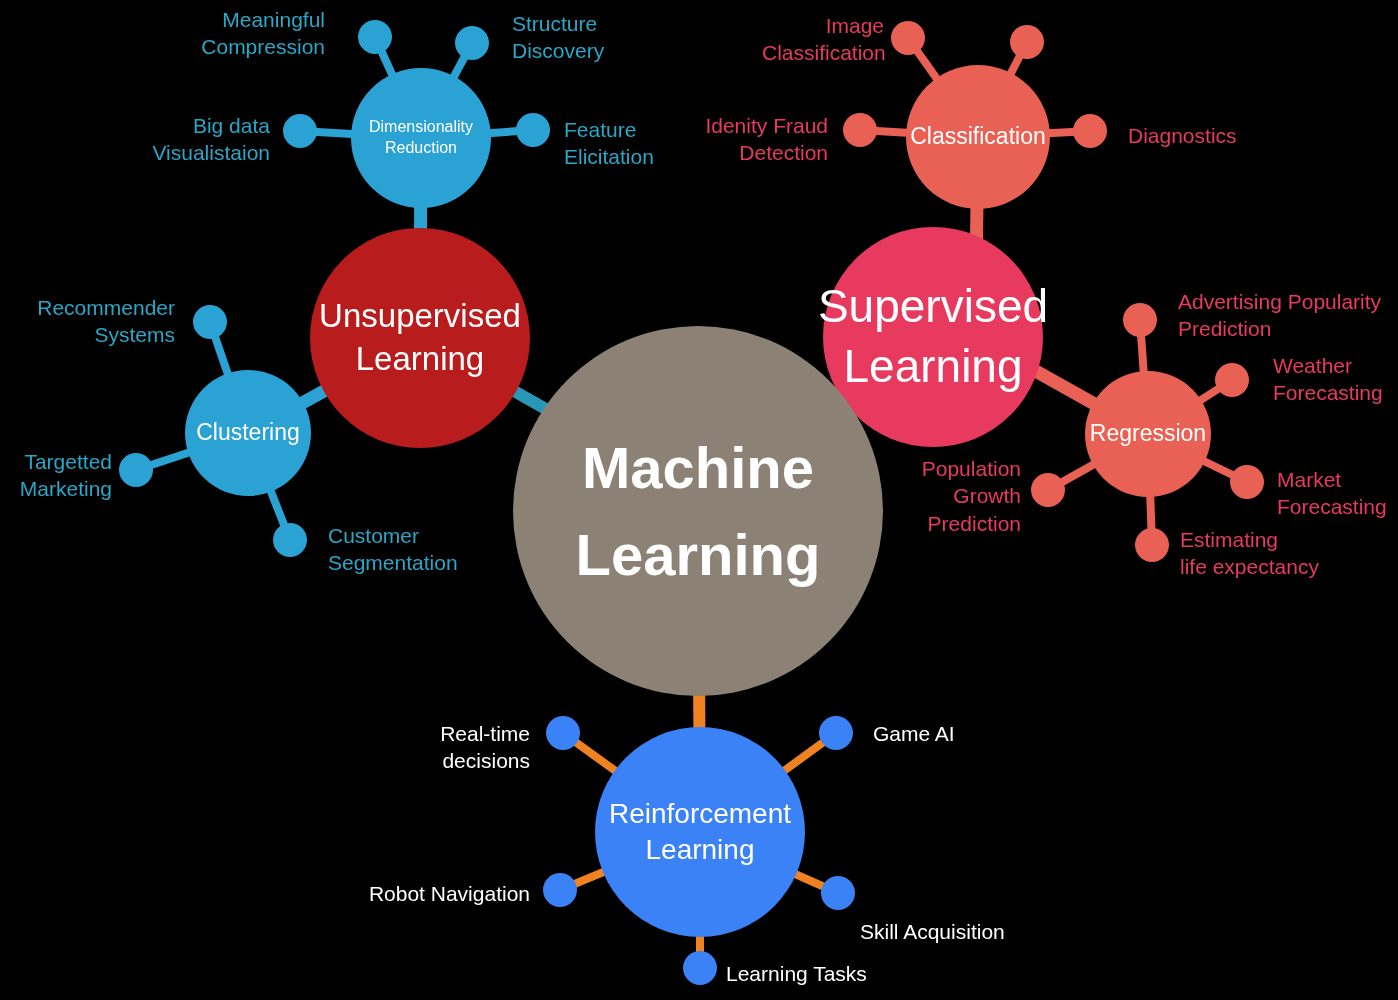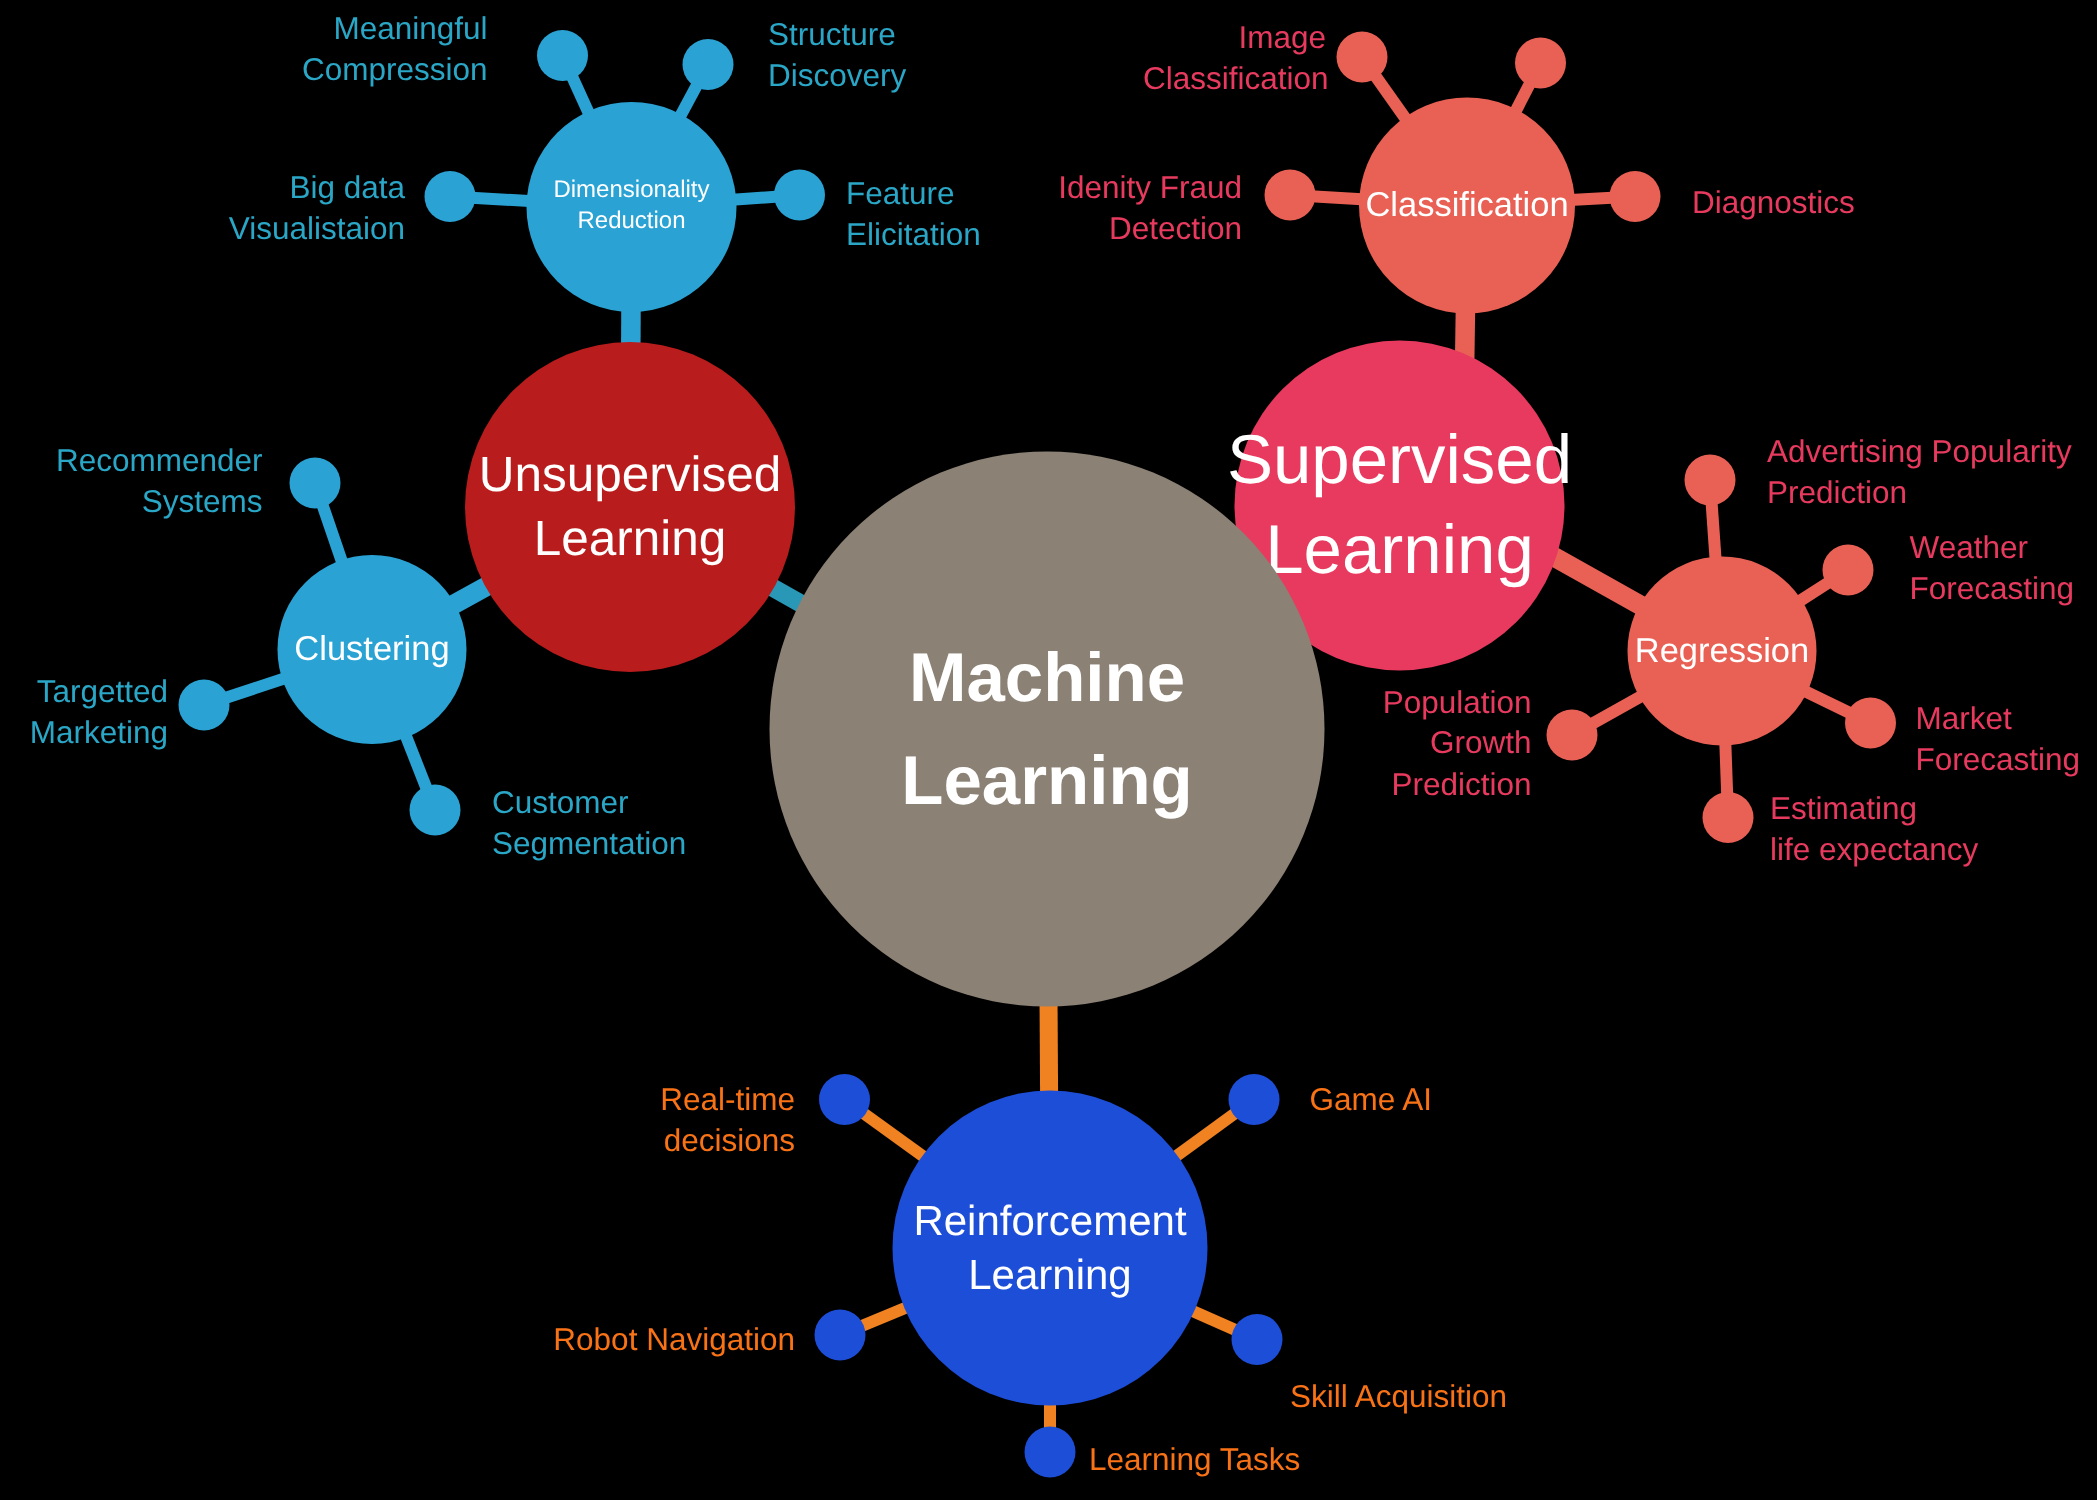--- a/index.html
+++ b/index.html
@@ -8,23 +8,23 @@
     overflow:hidden;font-family:"Liberation Sans", sans-serif;
   }
   #wires{position:absolute;left:0;top:0;z-index:1;}
   .node{
     position:absolute;border-radius:50%;display:flex;align-items:center;justify-content:center;
     text-align:center;color:#fff;white-space:pre-line;z-index:3;line-height:1.3;
   }
   .sat{position:absolute;width:34px;height:34px;border-radius:50%;z-index:2;}
   .label{position:absolute;font-size:21px;line-height:1.3;white-space:pre-line;z-index:4;}
   .ra{text-align:right;} .la{text-align:left;}
-  .t-teal{color:#2aa6c6;} .t-crimson{color:#e73a5e;} .t-orange{color:#f97316;}
+  .t-teal{color:#2aa6c6;} .t-crimson{color:#e73a5e;} .t-orange{color:#ffffff;}
   .c-blue{background:#2aa3d4;} .c-teal{background:#b91c1c;} .c-crimson{background:#e73a5e;}
-  .c-salmon{background:#e96155;} .c-orange{background:#1d4ed8;} .c-taupe{background:#8b8174;}
+  .c-salmon{background:#e96155;} .c-orange{background:#3b82f6;} .c-taupe{background:#8b8174;}
 </style>
 </head>
 <body>
 
 <div id="stage">
 
   <svg id="wires" width="1398" height="1000" viewBox="0 0 1398 1000">
 
     <line x1="420" y1="338" x2="698" y2="495" stroke="#2898b6" stroke-width="12"></line>
     <line x1="975" y1="337" x2="698" y2="495" stroke="#e73a5e" stroke-width="12"></line>
@@ -94,21 +94,21 @@
   <div class="node c-salmon" style="left:906px;top:65px;width:144px;height:144px;font-size:23px;">Classification</div>
 
   <div class="node c-salmon" style="left:1085px;top:371px;width:126px;height:126px;font-size:23px;">Regression</div>
 
   <div class="node c-crimson" style="left:823px;top:227px;width:220px;height:220px;font-size:46px;">Supervised
 Learning</div>
 
   <div class="node c-orange" style="left:595px;top:727px;width:210px;height:210px;font-size:28px;">Reinforcement
 Learning</div>
 
-  <div class="node c-taupe" style="left:513px;top:301px;width:370px;height:370px;font-size:46px;font-weight:600;line-height:1.5;">Machine
+  <div class="node c-taupe" style="left:513px;top:326px;width:370px;height:370px;font-size:58px;font-weight:600;line-height:1.5;">Machine
 Learning</div>
 
   <div class="label t-teal ra" style="left:190px;top:6px;width:135px;">Meaningful
 Compression</div>
   <div class="label t-teal la" style="left:512px;top:10px;width:150px;">Structure
 Discovery</div>
   <div class="label t-teal ra" style="left:148px;top:112px;width:122px;">Big data
 Visualistaion</div>
   <div class="label t-teal la" style="left:564px;top:116px;width:130px;">Feature
 Elicitation</div>

